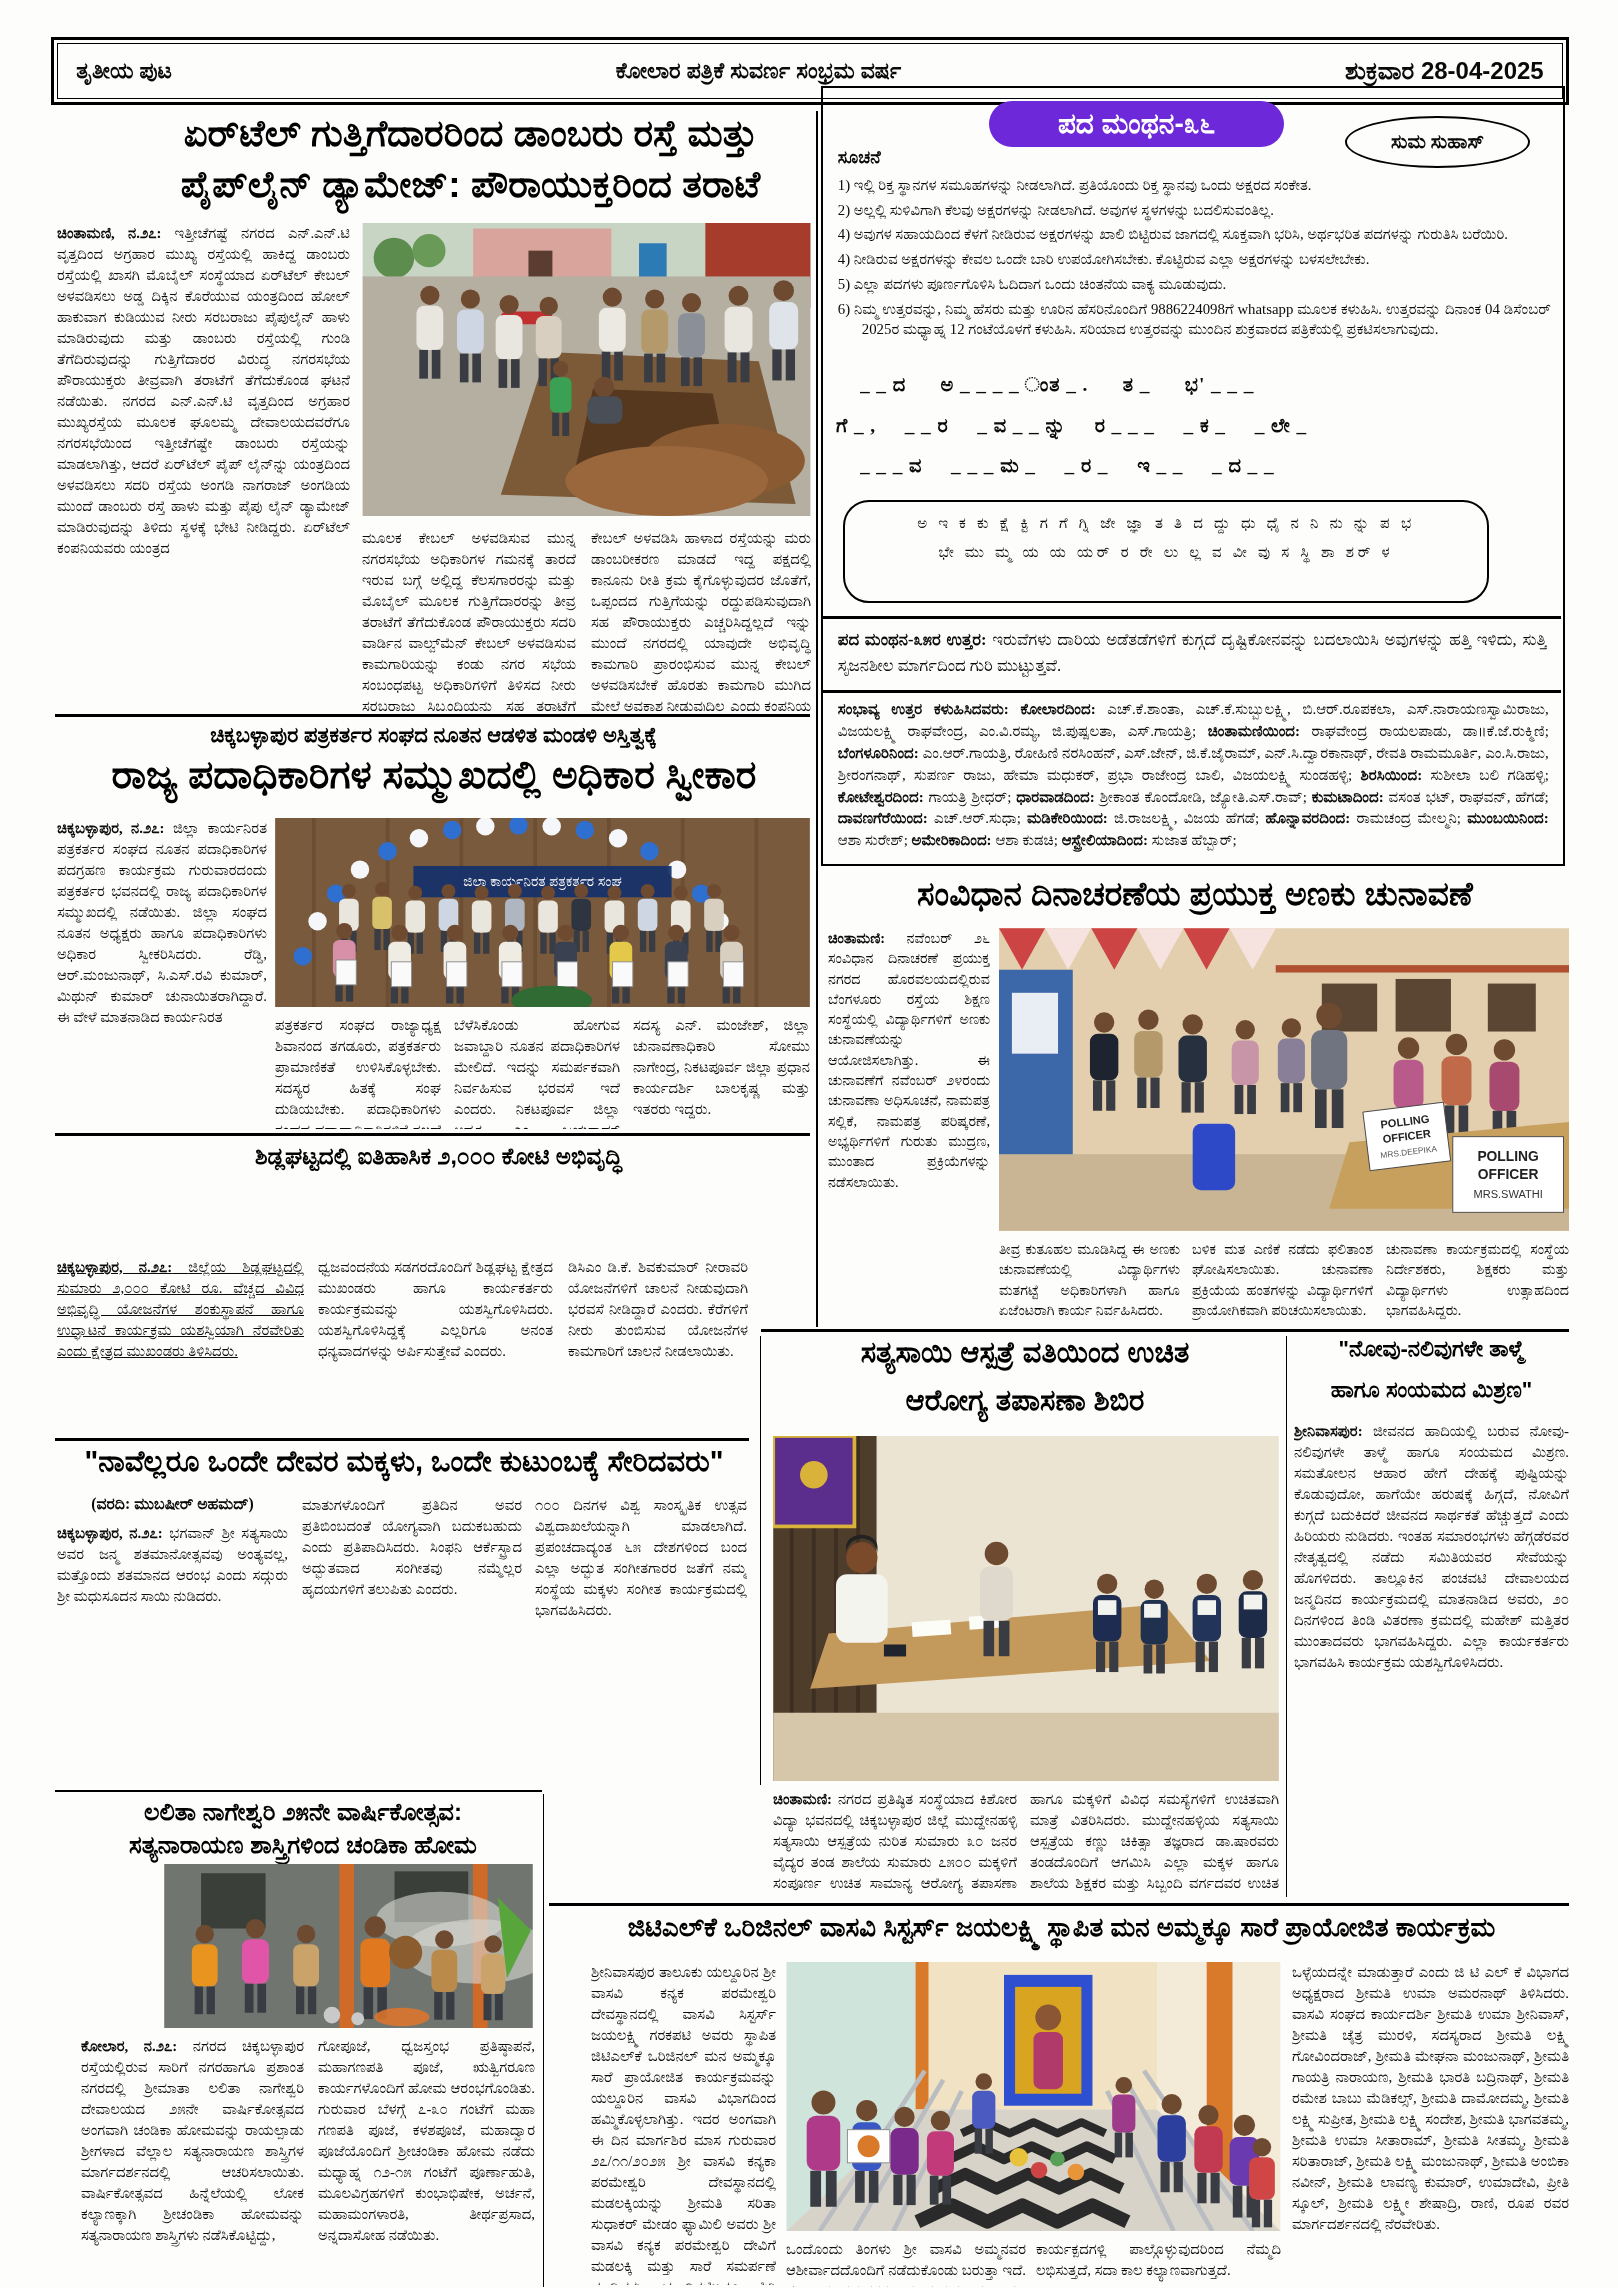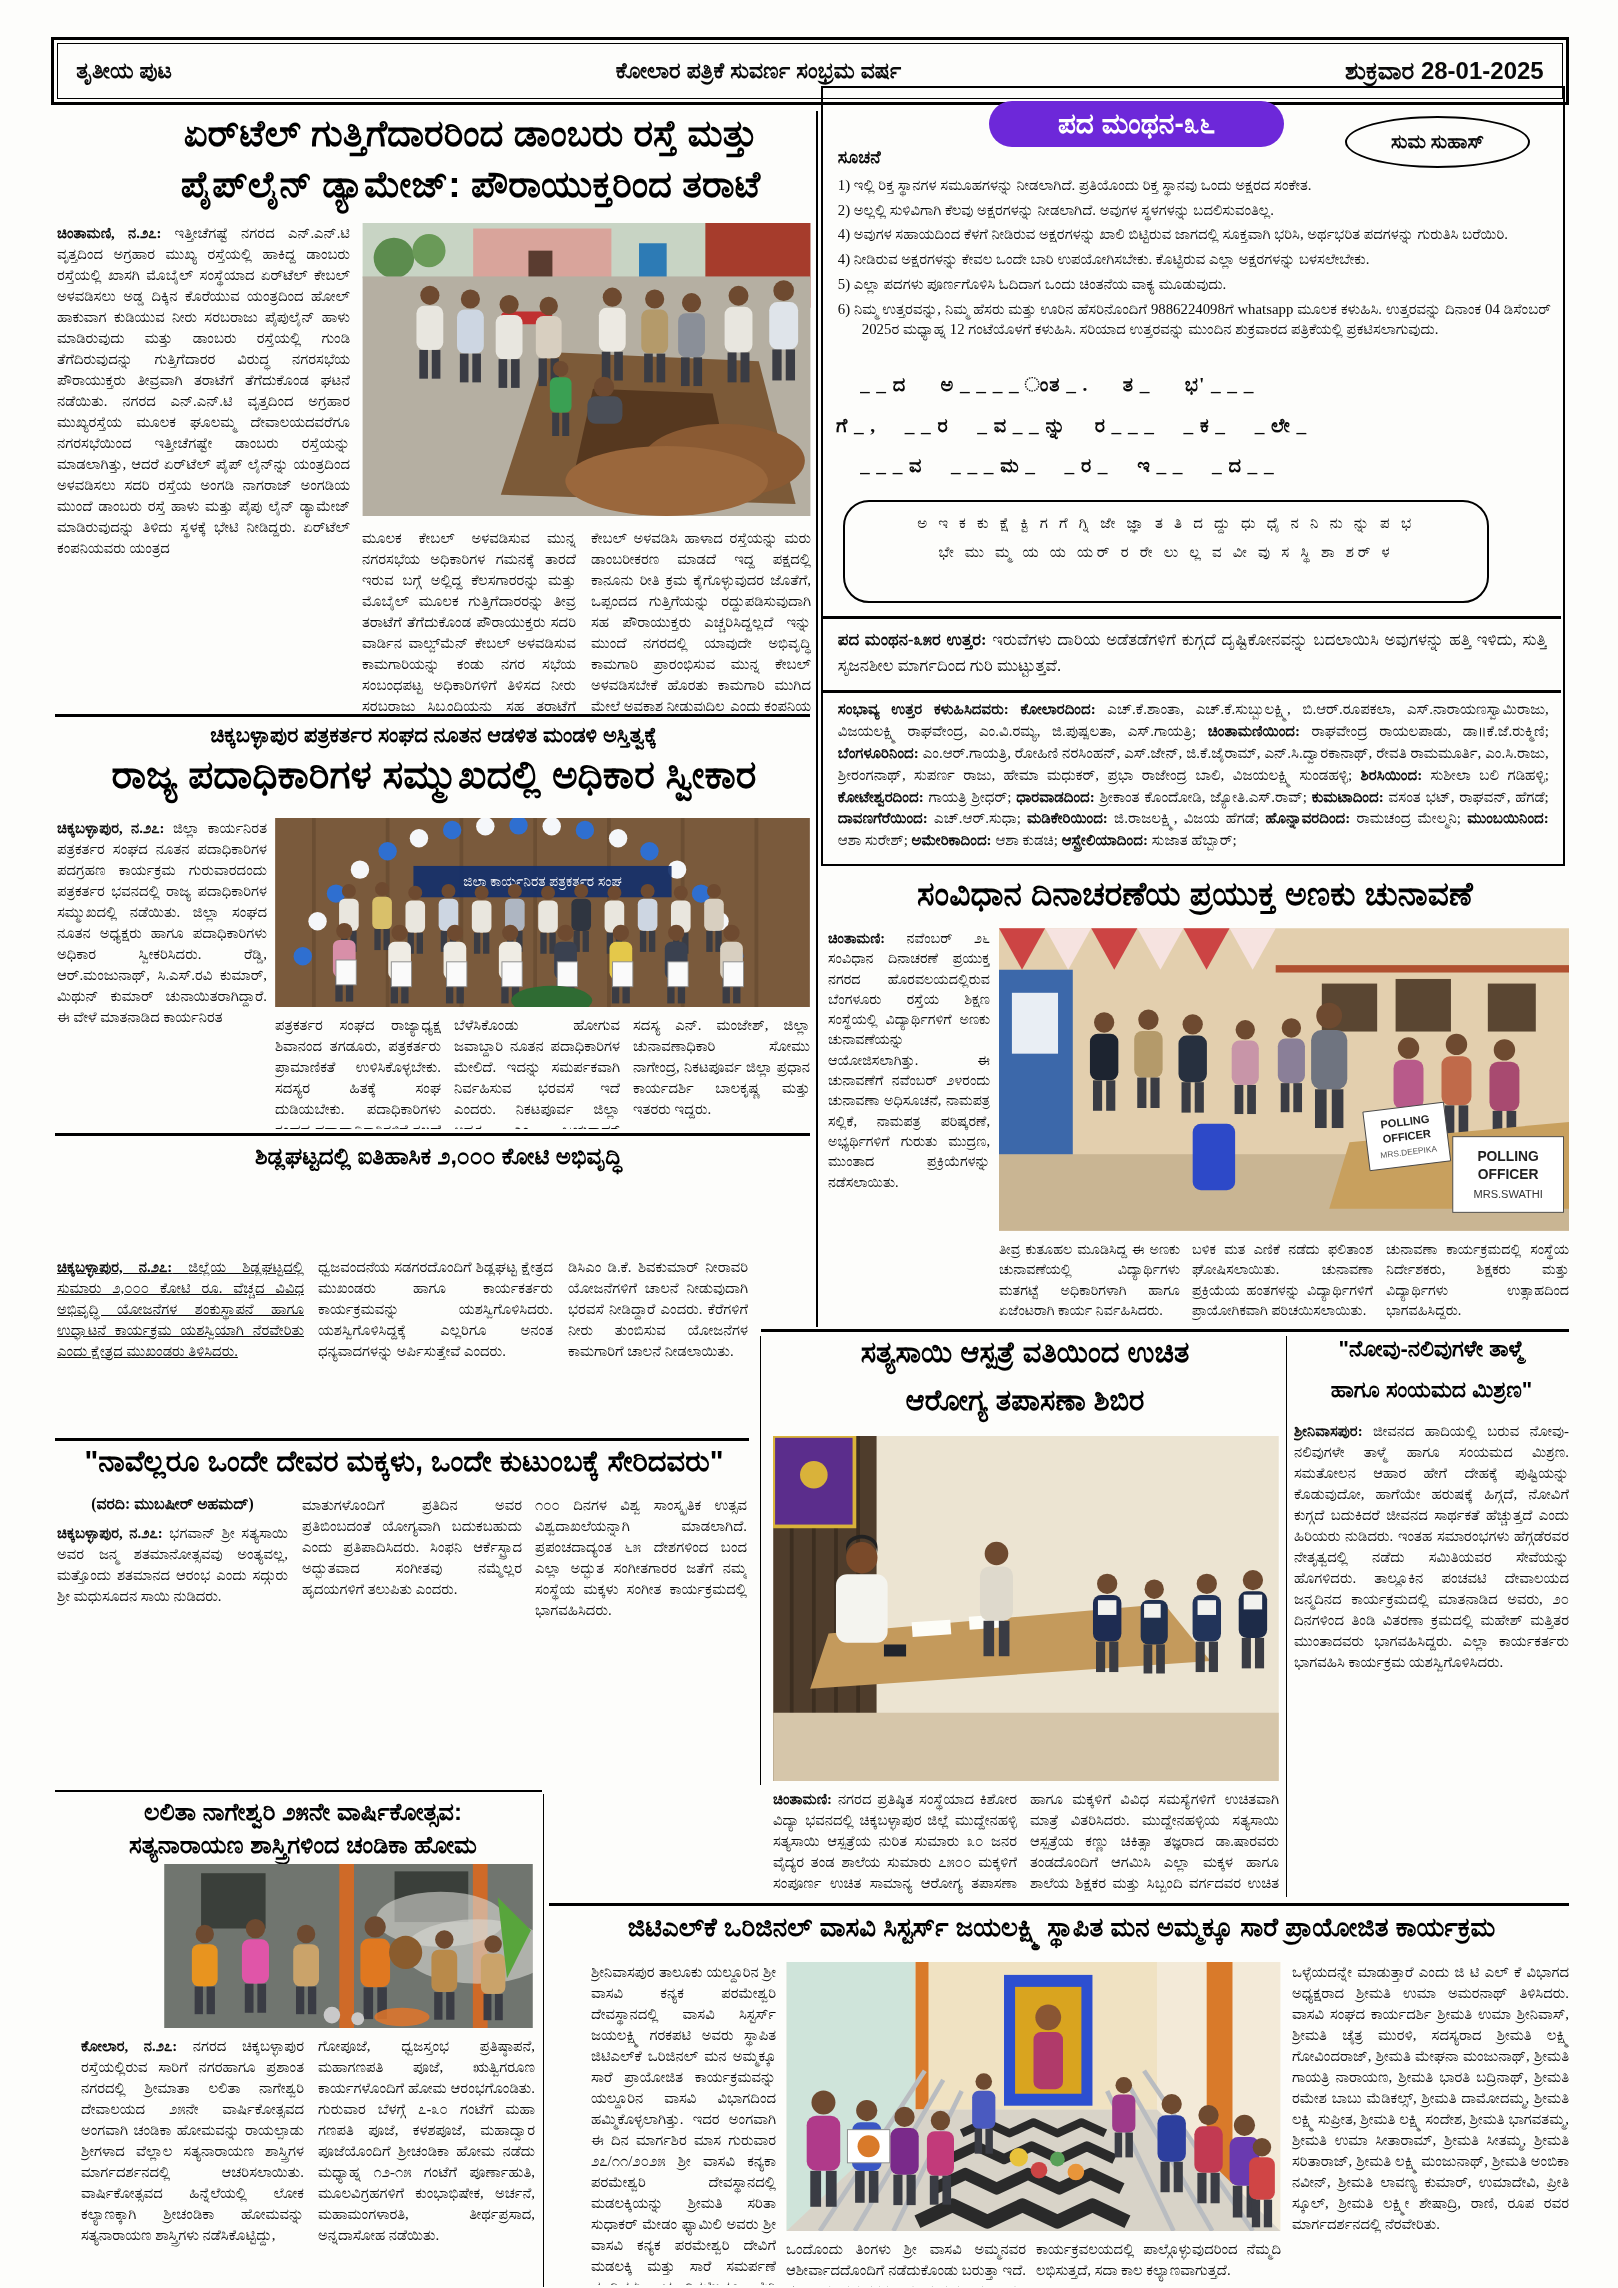--- a/index.html
+++ b/index.html
@@ -17,21 +17,21 @@
 </style>
 </head>
 <body>
 
 <div id="page">
 
   <div class="a" style="left:51px;top:37px;width:1518px;height:68px;border:3.7px solid #000;box-sizing:border-box;">
     <div style="position:absolute;inset:2.8px;border:0.9px solid #000;display:flex;align-items:center;justify-content:space-between;padding:0 18.5px;font-family:'Liberation Sans',sans-serif;">
       <span style="font-size:22px;font-weight:bold;">ತೃತೀಯ ಪುಟ</span>
       <span style="font-size:22px;font-weight:bold;">ಕೋಲಾರ ಪತ್ರಿಕೆ  ಸುವರ್ಣ ಸಂಭ್ರಮ ವರ್ಷ</span>
-      <span style="font-size:24px;font-weight:bold;">ಶುಕ್ರವಾರ 28-01-2025</span>
+      <span style="font-size:24px;font-weight:bold;">ಶುಕ್ರವಾರ 28-04-2025</span>
     </div>
   </div>
 
   <div class="a hl" style="left:83px;top:113px;width:775px;height:52px;font-size:37px;">ಏರ್‌ಟೆಲ್ ಗುತ್ತಿಗೆದಾರರಿಂದ ಡಾಂಬರು ರಸ್ತೆ ಮತ್ತು</div>
   <div class="a hl" style="left:83px;top:164px;width:775px;height:52px;font-size:37px;">ಪೈಪ್‌ಲೈನ್ ಡ್ಯಾಮೇಜ್: ಪೌರಾಯುಕ್ತರಿಂದ ತರಾಟೆ</div>
 
   <div class="a col j" style="left:57px;top:223px;width:293px;height:487px;">
     <b class="dl">ಚಿಂತಾಮಣಿ, ನ.೨೭:</b>
     <span>ಇತ್ತೀಚೆಗಷ್ಟೆ ನಗರದ ಎನ್.ಎನ್.ಟಿ ವೃತ್ತದಿಂದ ಅಗ್ರಹಾರ ಮುಖ್ಯ ರಸ್ತೆಯಲ್ಲಿ ಹಾಕಿದ್ದ ಡಾಂಬರು ರಸ್ತೆಯಲ್ಲಿ ಖಾಸಗಿ ಮೊಬೈಲ್ ಸಂಸ್ಥೆಯಾದ ಏರ್‌ಟೆಲ್ ಕೇಬಲ್ ಅಳವಡಿಸಲು ಅಡ್ಡ ದಿಕ್ಕಿನ ಕೊರೆಯುವ ಯಂತ್ರದಿಂದ ಹೋಲ್ ಹಾಕುವಾಗ ಕುಡಿಯುವ ನೀರು ಸರಬರಾಜು ಪೈಪುಲೈನ್ ಹಾಳು ಮಾಡಿರುವುದು ಮತ್ತು ಡಾಂಬರು ರಸ್ತೆಯಲ್ಲಿ ಗುಂಡಿ ತೆಗೆದಿರುವುದನ್ನು ಗುತ್ತಿಗೆದಾರರ ವಿರುದ್ಧ ನಗರಸಭೆಯ ಪೌರಾಯುಕ್ತರು ತೀವ್ರವಾಗಿ ತರಾಟೆಗೆ ತೆಗೆದುಕೊಂಡ ಘಟನೆ ನಡೆಯಿತು.   ನಗರದ ಎನ್.ಎನ್.ಟಿ ವೃತ್ತದಿಂದ ಅಗ್ರಹಾರ ಮುಖ್ಯರಸ್ತೆಯ ಮೂಲಕ ಘೂಲಮ್ಮ ದೇವಾಲಯದವರೆಗೂ ನಗರಸಭೆಯಿಂದ ಇತ್ತೀಚೆಗಷ್ಟೇ ಡಾಂಬರು ರಸ್ತೆಯನ್ನು ಮಾಡಲಾಗಿತ್ತು, ಆದರೆ ಏರ್‌ಟೆಲ್ ಪೈಪ್ ಲೈನ್‌ನ್ನು ಯಂತ್ರದಿಂದ ಅಳವಡಿಸಲು ಸದರಿ ರಸ್ತೆಯ ಅಂಗಡಿ ನಾಗರಾಜ್ ಅಂಗಡಿಯ ಮುಂದೆ ಡಾಂಬರು ರಸ್ತೆ ಹಾಳು ಮತ್ತು ಪೈಪು ಲೈನ್ ಡ್ಯಾಮೇಜ್ ಮಾಡಿರುವುದನ್ನು ತಿಳಿದು ಸ್ಥಳಕ್ಕೆ ಭೇಟಿ ನೀಡಿದ್ದರು. ಏರ್‌ಟೆಲ್ ಕಂಪನಿಯವರು ಯಂತ್ರದ</span>
   </div>
@@ -395,21 +395,21 @@
       <use href="#prs" x="474" y="156" width="46" height="130" fill="#6a3ab0"></use>
       <use href="#prs" x="496" y="186" width="40" height="106" fill="#d04545"></use>
       <circle cx="252" cy="212" r="10" fill="#e8c23a"></circle>
         <circle cx="274" cy="226" r="9" fill="#cc4444"></circle>
         <circle cx="294" cy="214" r="8" fill="#58a058"></circle>
         <circle cx="314" cy="228" r="9" fill="#e8953a"></circle>
     </svg>
   </div>
 
   <div class="a col j" style="left:786px;top:2239px;width:240px;height:48px;">ಒಂದೊಂದು ತಿಂಗಳು ಶ್ರೀ ವಾಸವಿ ಅಮ್ಮನವರ ಆಶೀರ್ವಾದದೊಂದಿಗೆ ನಡೆದುಕೊಂಡು ಬರುತ್ತಾ ಇದೆ. ಈ ಕಾರ್ಯಕ್ರಮಗಳನ್ನು ಮಾಡುವುದರಿಂದ ಹಾಗೂ ದೇವತಾ</div>
-  <div class="a col j" style="left:1036px;top:2239px;width:245px;height:48px;">ಕಾರ್ಯಕ್ರವಲಯದಲ್ಲಿ ಪಾಲ್ಗೊಳ್ಳುವುದರಿಂದ ನೆಮ್ಮದಿ ಲಭಿಸುತ್ತದೆ, ಸದಾ ಕಾಲ ಕಲ್ಯಾಣವಾಗುತ್ತದೆ.</div>
+  <div class="a col j" style="left:1036px;top:2239px;width:245px;height:48px;">ಕಾರ್ಯಕ್ಪದಗಳ್ಲಿ ಪಾಲ್ಗೊಳ್ಳುವುದರಿಂದ ನೆಮ್ಮದಿ ಲಭಿಸುತ್ತದೆ, ಸದಾ ಕಾಲ ಕಲ್ಯಾಣವಾಗುತ್ತದೆ.</div>
   <div class="a col j" style="left:1292px;top:1962px;width:277px;height:323px;">ಒಳ್ಳೆಯದನ್ನೇ ಮಾಡುತ್ತಾರೆ ಎಂದು ಜಿ ಟಿ ಎಲ್ ಕೆ ವಿಭಾಗದ ಅಧ್ಯಕ್ಷರಾದ ಶ್ರೀಮತಿ ಉಮಾ ಅಮರನಾಥ್ ತಿಳಿಸಿದರು. ವಾಸವಿ ಸಂಘದ ಕಾರ್ಯದರ್ಶಿ ಶ್ರೀಮತಿ ಉಮಾ ಶ್ರೀನಿವಾಸ್, ಶ್ರೀಮತಿ ಚೈತ್ರ ಮುರಳಿ, ಸದಸ್ಯರಾದ ಶ್ರೀಮತಿ ಲಕ್ಷ್ಮಿ ಗೋವಿಂದರಾಜ್, ಶ್ರೀಮತಿ ಮೇಘನಾ ಮಂಜುನಾಥ್, ಶ್ರೀಮತಿ ಗಾಯತ್ರಿ ನಾರಾಯಣ, ಶ್ರೀಮತಿ ಭಾರತಿ ಬದ್ರಿನಾಥ್, ಶ್ರೀಮತಿ ರಮೇಶ ಬಾಬು ಮೆಡಿಕಲ್ಸ್, ಶ್ರೀಮತಿ ದಾಮೋದಮ್ಮ, ಶ್ರೀಮತಿ ಲಕ್ಷ್ಮಿ ಸುಪ್ರೀತ, ಶ್ರೀಮತಿ ಲಕ್ಷ್ಮಿ ಸಂದೇಶ, ಶ್ರೀಮತಿ ಭಾಗವತಮ್ಮ, ಶ್ರೀಮತಿ ಉಮಾ ಸೀತಾರಾಮ್, ಶ್ರೀಮತಿ ಸೀತಮ್ಮ, ಶ್ರೀಮತಿ ಸರಿತಾರಾಜ್, ಶ್ರೀಮತಿ ಲಕ್ಷ್ಮಿ ಮಂಜುನಾಥ್, ಶ್ರೀಮತಿ ಅಂಬಿಕಾ ನವೀನ್, ಶ್ರೀಮತಿ ಲಾವಣ್ಯ ಕುಮಾರ್, ಉಮಾದೇವಿ, ಪ್ರೀತಿ ಸ್ಕೂಲ್, ಶ್ರೀಮತಿ ಲಕ್ಷ್ಮೀ ಶೇಷಾದ್ರಿ, ರಾಣಿ, ರೂಪ ರವರ ಮಾರ್ಗದರ್ಶನದಲ್ಲಿ ನೆರವೇರಿತು.</div>
 
   <div class="rule" style="left:816px;top:111px;width:1.8px;height:1216px;"></div>
   <div class="rule" style="left:1286px;top:1336px;width:0.9px;height:561px;"></div>
   <div class="rule" style="left:760px;top:1336px;width:0.9px;height:449px;"></div>
   <div class="rule" style="left:543px;top:1794px;width:0.9px;height:493px;"></div>
 
 </div>
 
 

